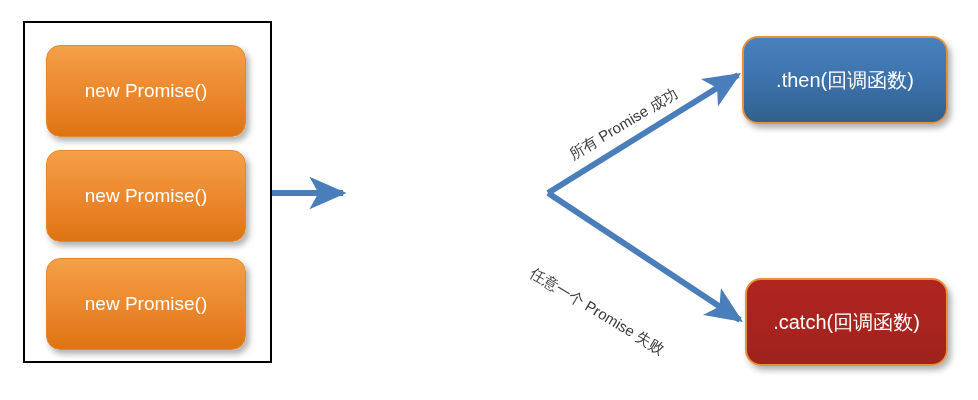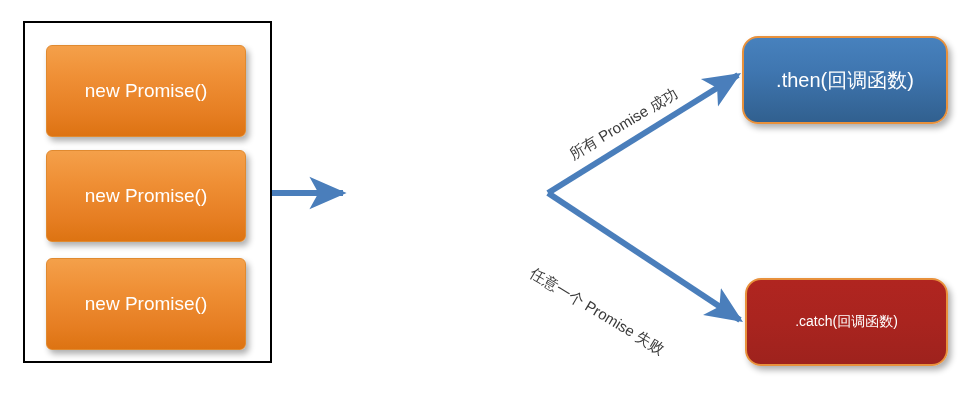--- a/index.html
+++ b/index.html
@@ -32,21 +32,21 @@
 
   
   .node {
     position: absolute;
     box-sizing: border-box;
     display: flex;
     align-items: center;
     justify-content: center;
     text-align: center;
     color: #ffffff;
-    border-radius: 6px;
+    border-radius: 14px;
     line-height: 1.25;
     white-space: pre-line;
     box-shadow: 3px 4px 6px rgba(0,0,0,0.32);
   }
 
   .node-promise {
     left: 46px;
     width: 200px;
     height: 92px;
     font-size: 19px;
@@ -77,21 +77,21 @@
     background: linear-gradient(to bottom, #4781bd 0%, #3f76b0 40%, #31608f 100%);
     border: 2px solid #e8913c;
     border-radius: 16px;
   }
 
   .node-catch {
     left: 745px;
     top: 278px;
     width: 203px;
     height: 88px;
-    font-size: 14px;
+    font-size: 20px;
     background: linear-gradient(to bottom, #b02520 0%, #a9241f 50%, #9e221d 100%);
     border: 2px solid #e8913c;
     border-radius: 16px;
   }
 
   
   #connectors {
     position: absolute;
     left: 0;
     top: 0;

